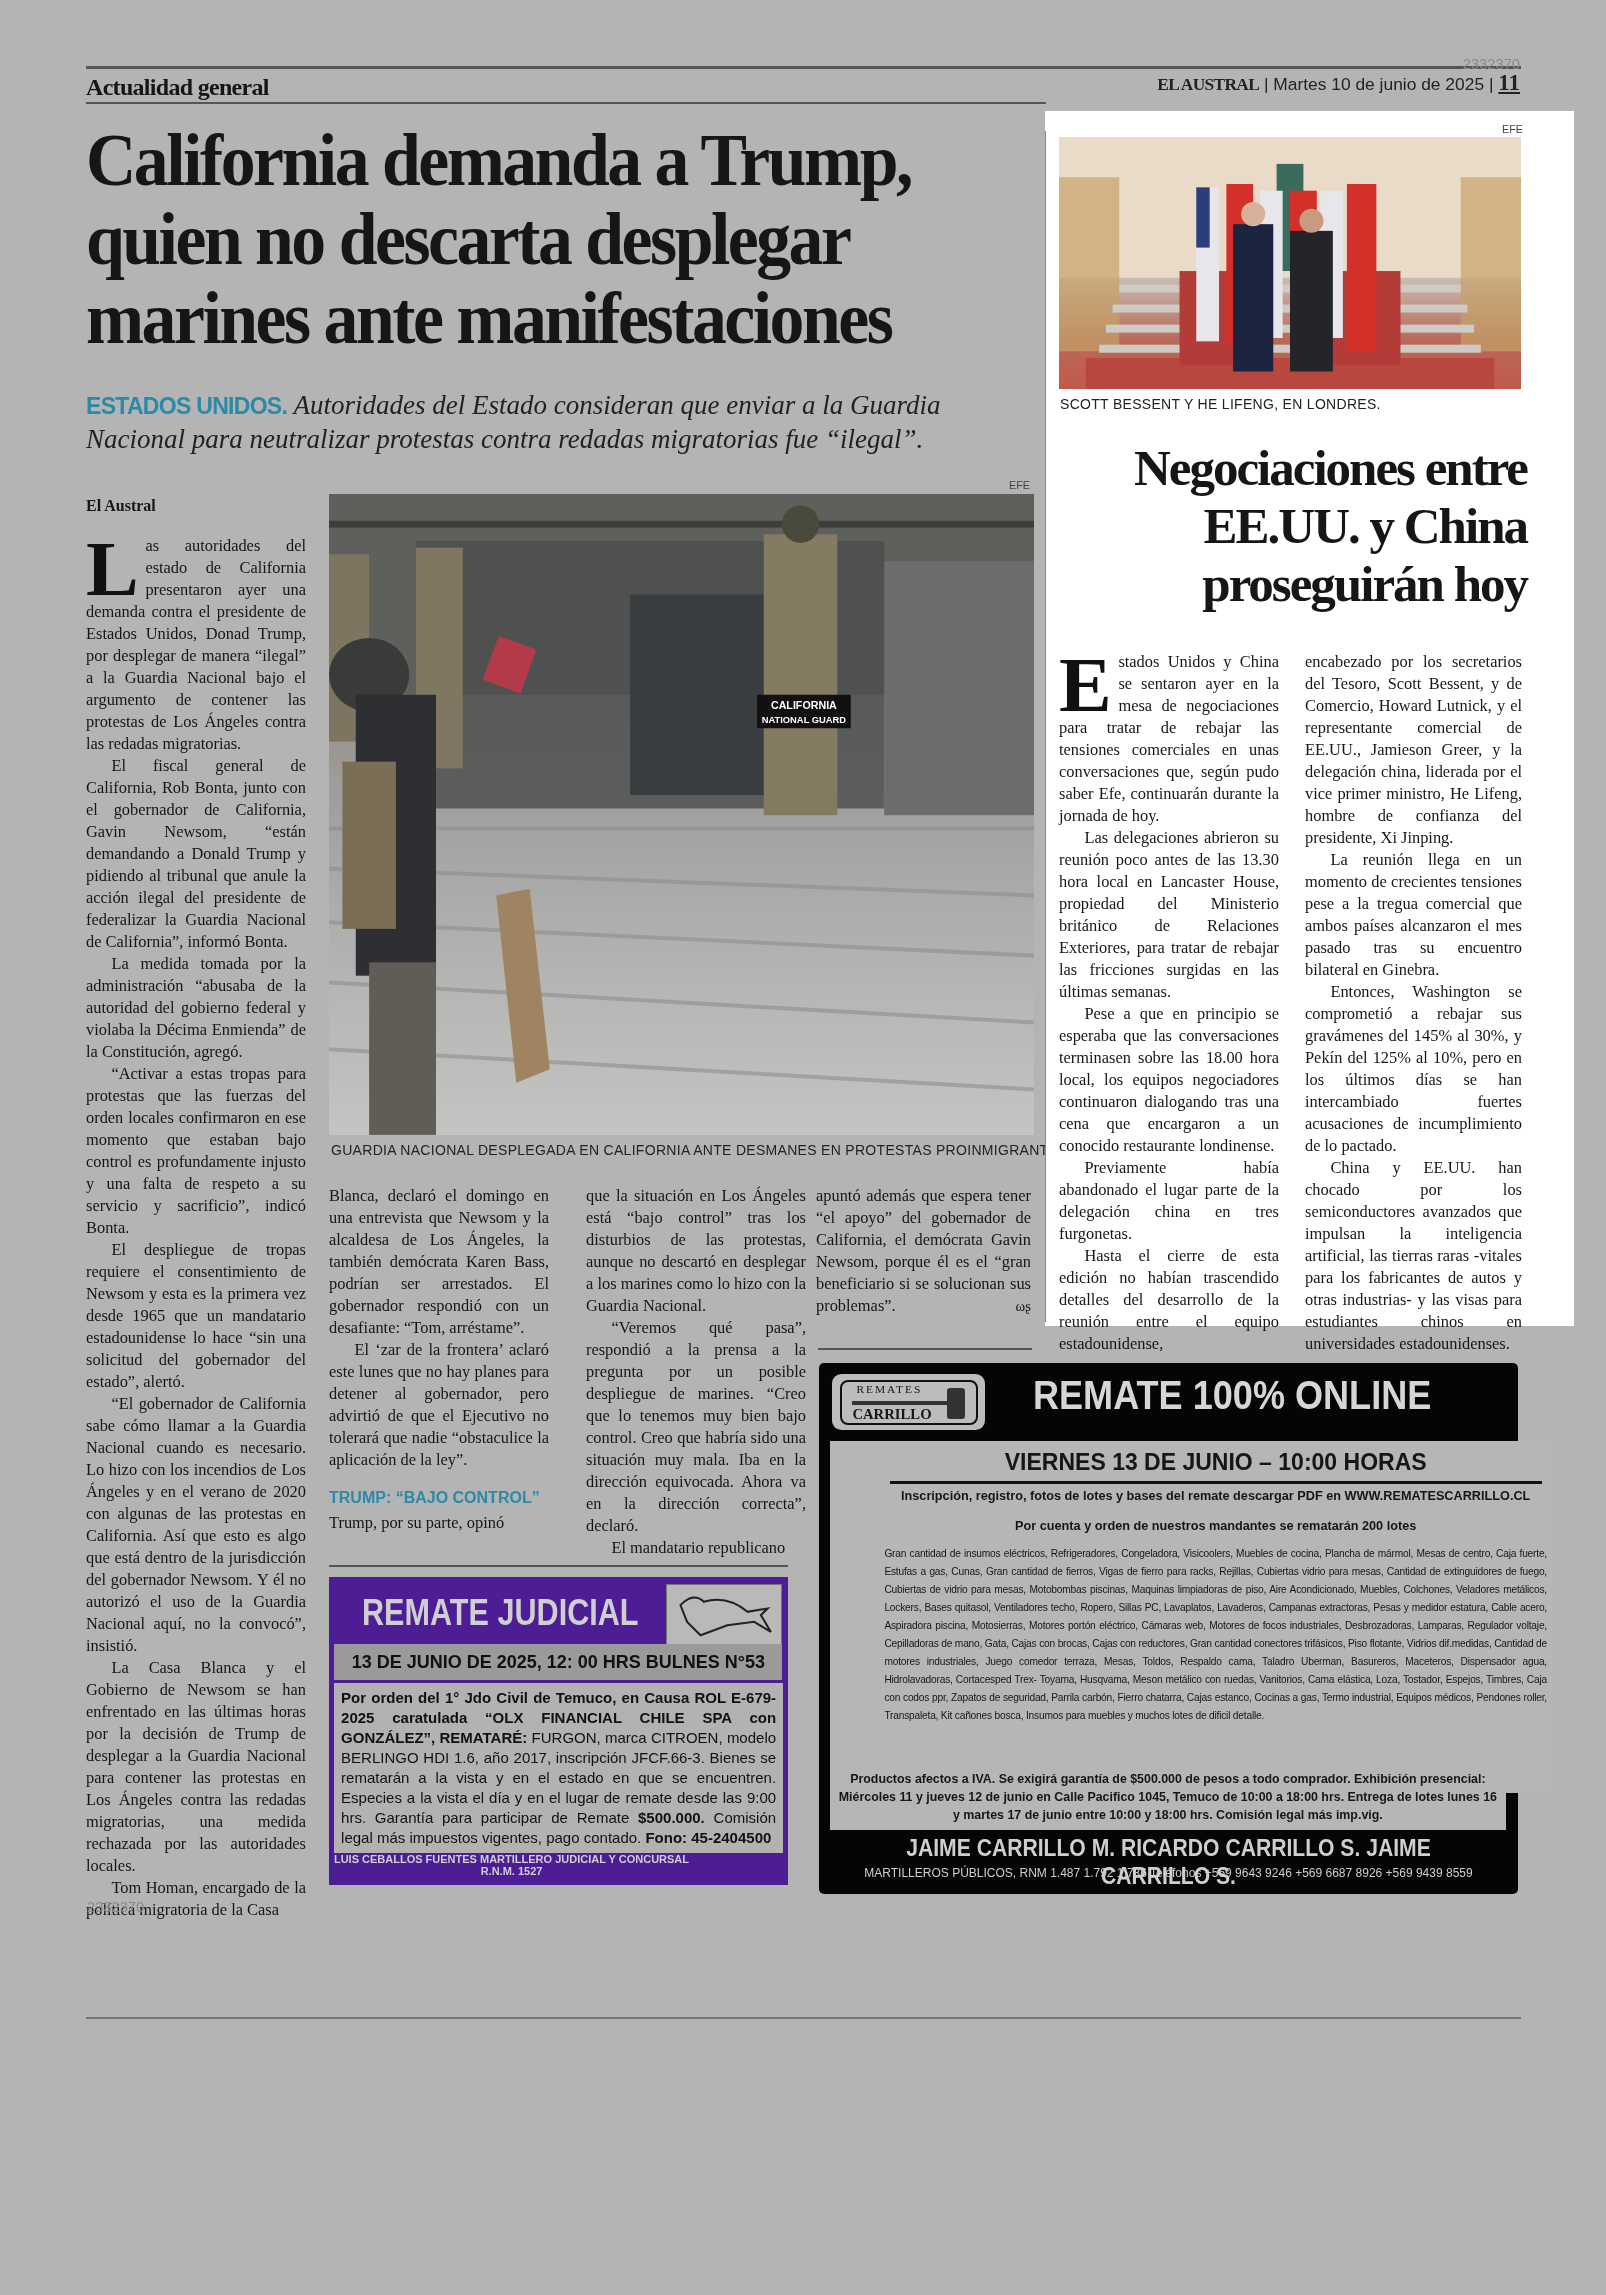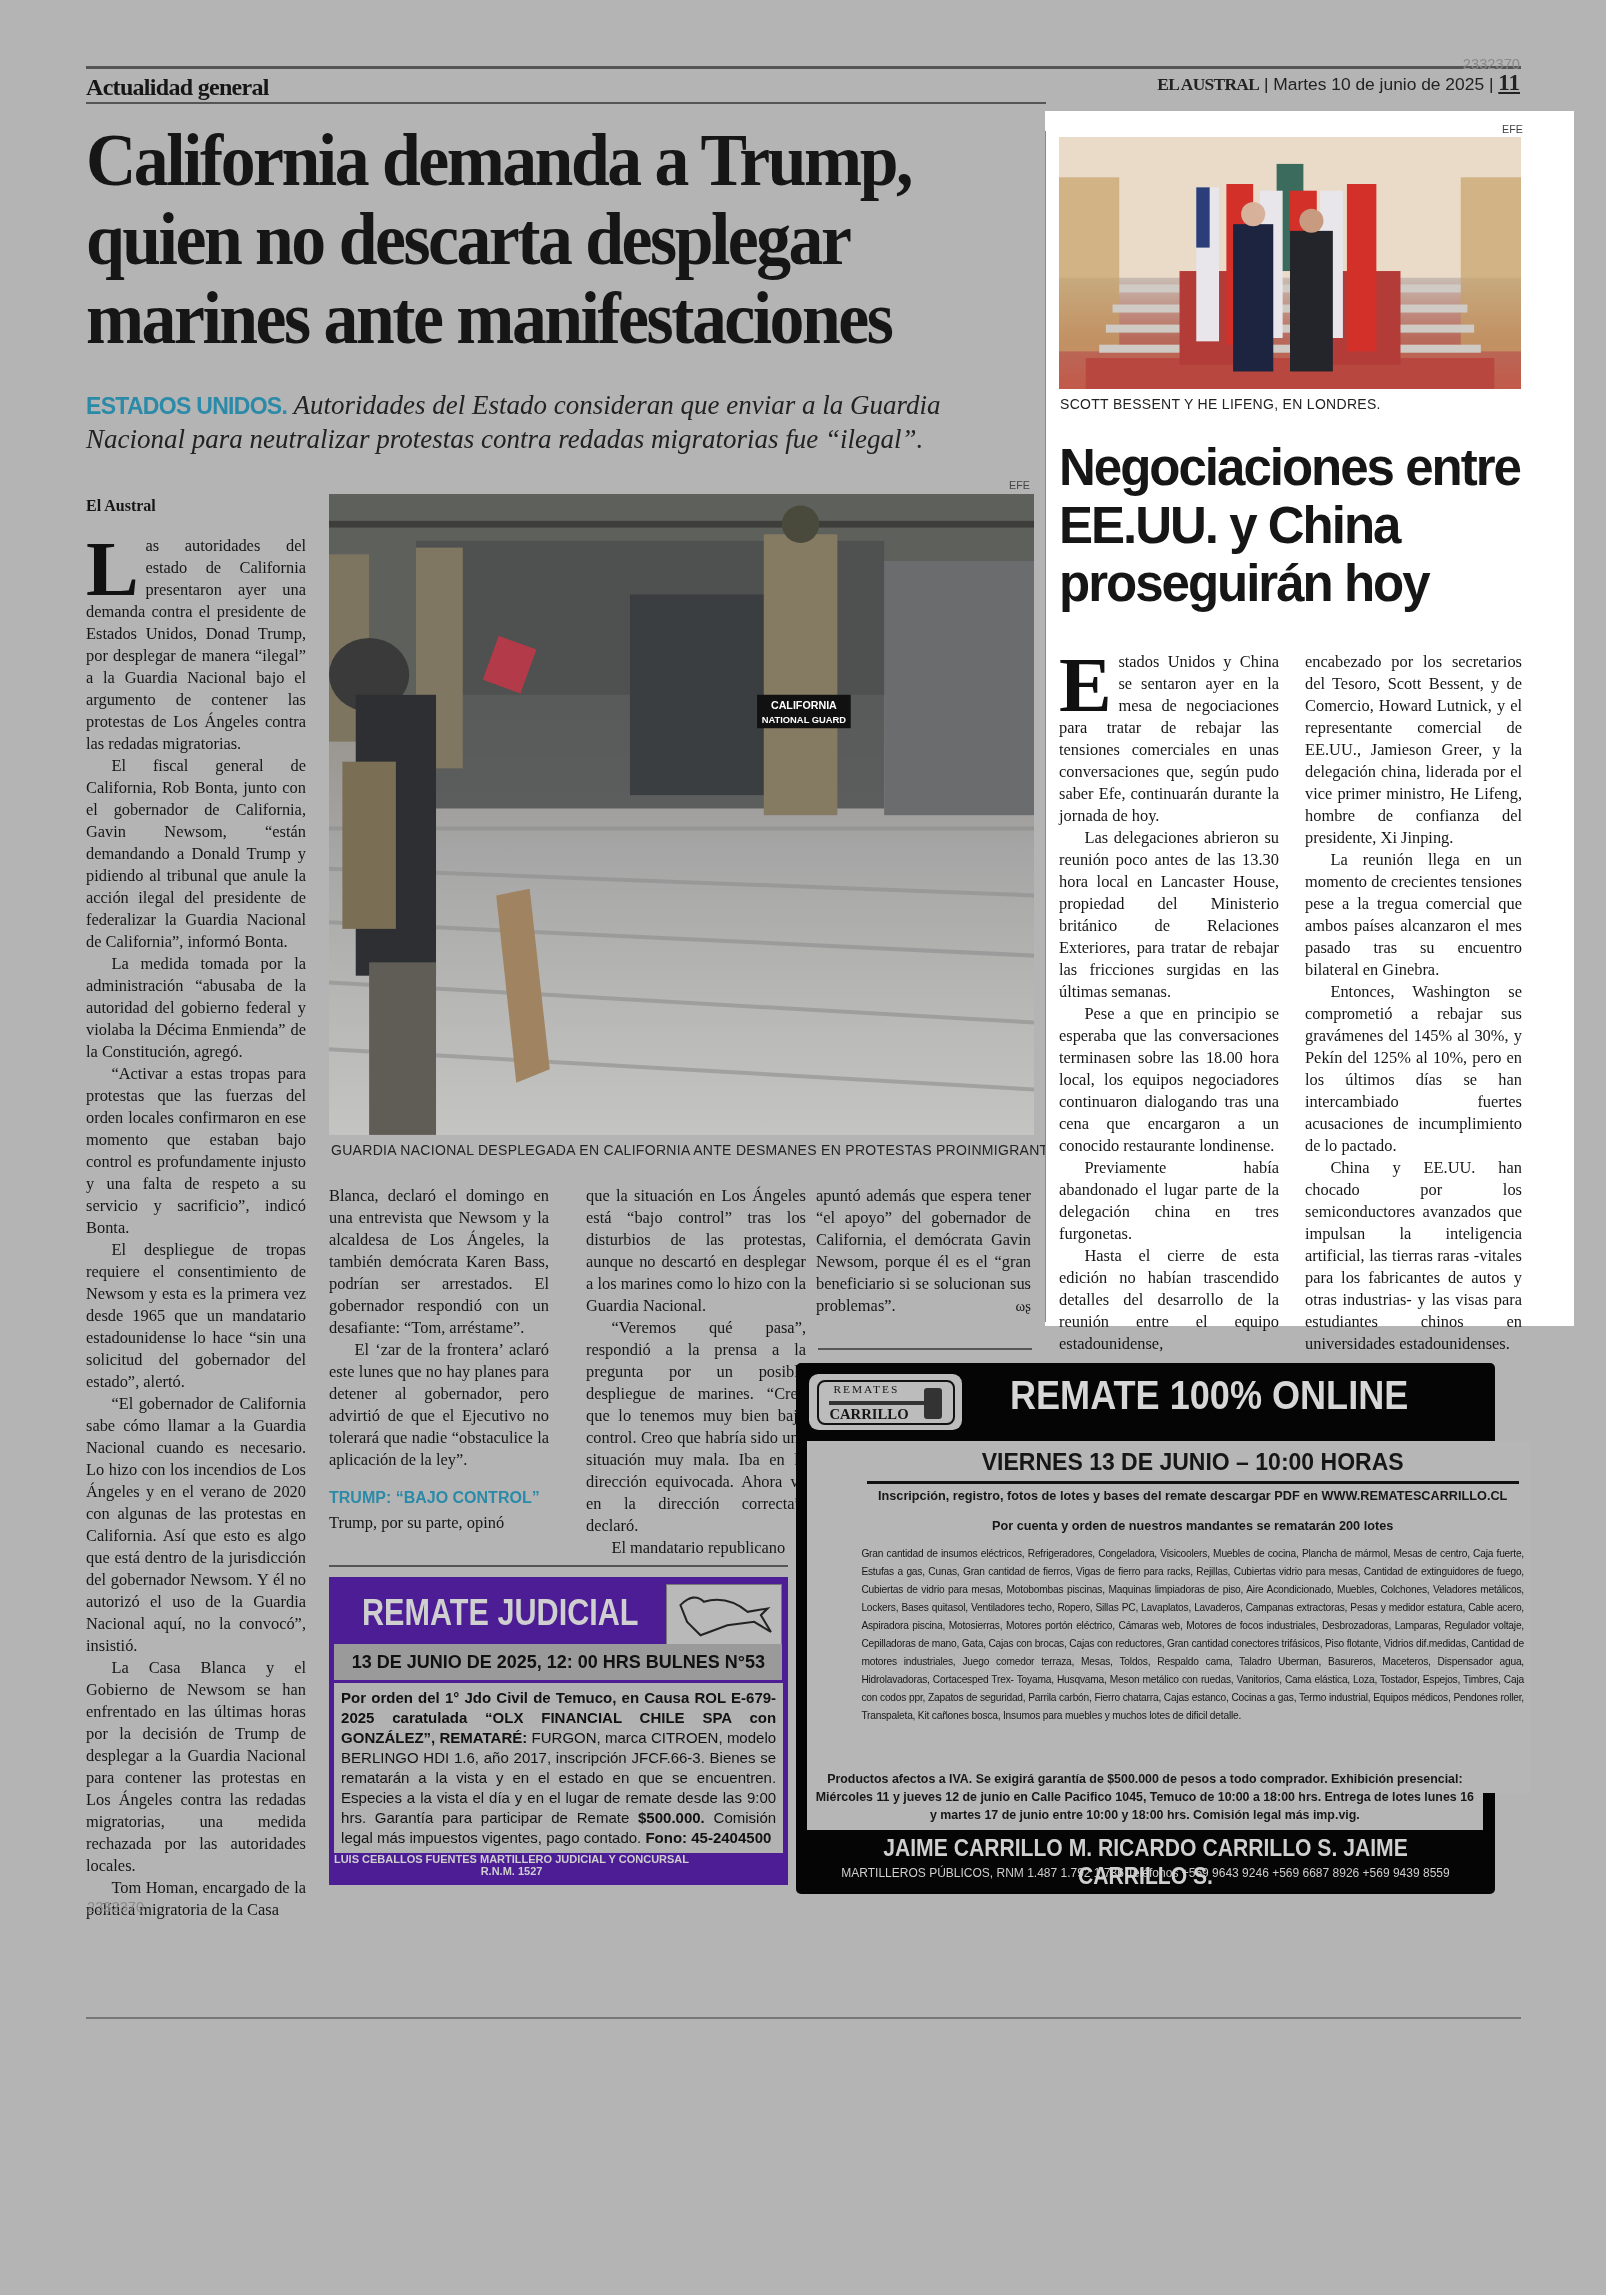--- a/index.html
+++ b/index.html
@@ -23,25 +23,25 @@
   .photo1{left:329px;top:494px;width:705px;height:641px;background:linear-gradient(180deg,#6f6f6a 0%,#9a9690 38%,#a5a5a5 55%,#b6b6b4 78%,#c4c4c2 100%);overflow:hidden;}
   .photo-credit{font-family:"Liberation Sans",sans-serif;font-size:10.7px;color:#444;}
   .caption{font-family:"Liberation Sans",sans-serif;font-size:14px;letter-spacing:0.3px;color:#222;}
   .col2{left:329px;top:1185px;width:220px;}
   .col3{left:586px;top:1185px;width:220px;}
   .col4{left:816px;top:1185px;width:215px;}
   .subhead{font-family:"Liberation Sans",sans-serif;font-weight:bold;color:#2a8aa8;font-size:16px;margin:16px 0 2.7px 0;}
   .endmark{float:right;font-size:14.7px;}
   .sidebar{left:1045px;top:111px;width:529px;height:1215px;background:#fff;}
   .photo2{left:1059px;top:137px;width:462px;height:252px;background:linear-gradient(180deg,#e9d9c6 0%,#efe3d4 40%,#c9bfb5 55%,#b86a5a 80%,#c25a4a 100%);overflow:hidden;}
-  .sb-headline{left:1059px;top:439px;width:468px;font-family:Liberation Sans, sans-serif;font-weight:bold;font-size:51px;line-height:58px;letter-spacing:-2px;}
+  .sb-headline{left:1059px;top:439px;width:468px;font-family:Liberation Serif, serif;font-weight:bold;font-size:51px;line-height:58px;letter-spacing:-2px;text-align:right;}
   .sb-col1{left:1059px;top:651px;width:220px;}
   .sb-col2{left:1305px;top:651px;width:217px;}
   .ad-judicial{left:329px;top:1577px;width:459px;height:308px;background:#4c1d95;}
-  .ad-carrillo{left:796px;top:1363px;width:699px;height:531px;background:#050505;border-radius:5px;}
+  .ad-carrillo{left:819px;top:1363px;width:699px;height:531px;background:#050505;border-radius:5px;}
   .code-bottom{left:87px;top:1899px;font-family:"Liberation Sans",sans-serif;font-size:14.7px;color:#888;}
 </style>
 </head>
 <body>
 
 <div class="rule" style="left:86px;top:66px;width:1435px;height:2.7px;"></div>
 <div class="abs section-label">Actualidad general</div>
 <div class="abs code-top">2332370</div>
 <div class="abs masthead">
   <span class="paper">EL AUSTRAL</span>

